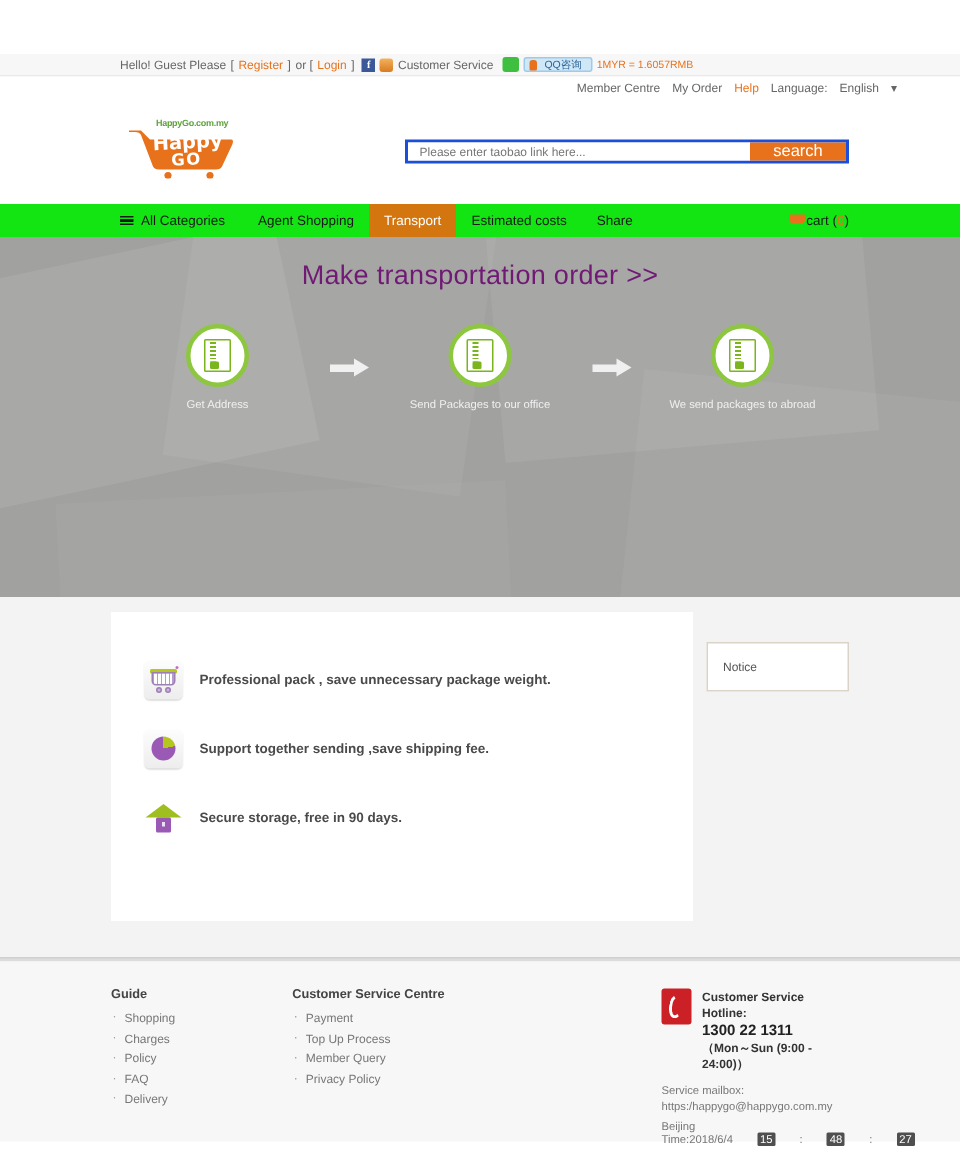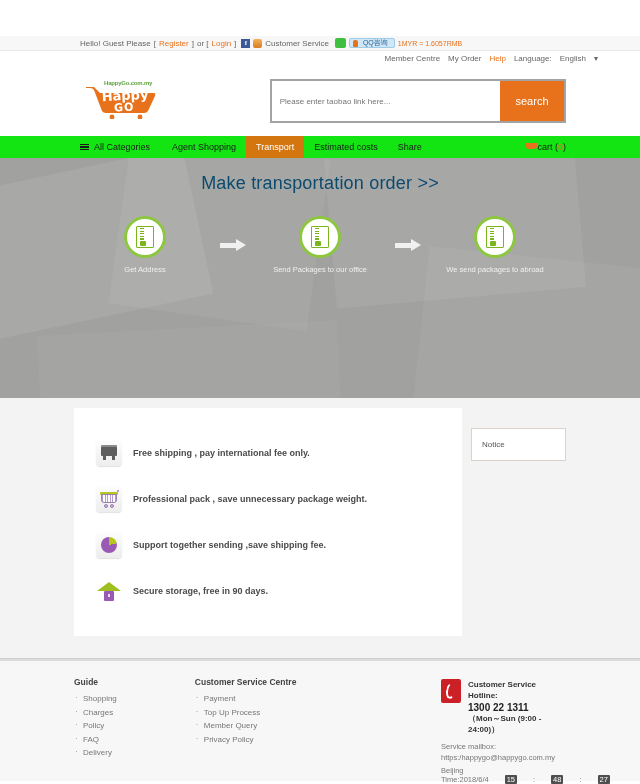--- a/index.html
+++ b/index.html
@@ -86,22 +86,22 @@
     color:#fff; font-size:13px; font-weight:bold;
     font-family: "DejaVu Sans", sans-serif;
     line-height:11px; text-align:center; width:44px;
     transform: rotate(-3deg);
   }
   .logo-text .go { font-size:11px; letter-spacing:1px; }
 
   .search-wrap {
     margin-left: 62px;
     display:flex; align-items:stretch;
-    border: 2px solid #a3a3a3;
-    width: 310px; height: 44px;
+    border: 2px solid #1d4ed8;
+    width: 310px; height: 16px;
   }
   .search-input {
     flex:1; border:none; outline:none;
     padding: 0 8px; font-size: 8px; color:#999;
     font-family: "Liberation Sans", sans-serif;
     background:#fff;
   }
   .search-btn {
     width: 64px; background:#e8721c; color:#fff;
     border:none; font-size:11px; cursor:pointer;
@@ -145,21 +145,21 @@
   .hero-bg { position:absolute; inset:0; }
   .hero-bg .sheet {
     position:absolute; background:rgba(255,255,255,0.16);
   }
   .hero-overlay { position:absolute; inset:0; background:rgba(150,152,150,0.42); }
   .hero-inner {
     position:absolute; inset:0; padding: 0 74px;
     display:flex; flex-direction:column;
   }
   .hero-title {
-    margin-top: 15px; text-align:center; color:#0c4a6e;
+    margin-top: 15px; text-align:center; color:#701a75;
     font-size: 18px; font-weight:normal; letter-spacing:0.2px;
   }
   .steps {
     margin-top: 22px; display:flex; align-items:center; justify-content:space-between;
     padding: 0 16px;
   }
   .step { width: 110px; text-align:center; }
   .circle {
     width: 42px; height: 42px; border-radius:50%;
     background:#fff; border:3px solid #8dc63f;
@@ -423,29 +423,20 @@
 <div class="mid">
   <div class="watermark">
     <div class="wm-main">
       <span>ZKIBE</span><span class="cn">纵科</span><span class="wm-reg">®</span>
     </div>
     <div class="wm-sub">跨境电子商务系统专家</div>
   </div>
 
   <div class="panel">
     <div class="feature">
-      <span class="f-ic ic-truck">
-        <span class="top"></span>
-          <span class="cab"></span>
-          <span class="w1"></span>
-          <span class="w2"></span>
-      </span>
-      <span class="f-txt">Free shipping , pay international fee only.</span>
-    </div>
-    <div class="feature">
       <span class="f-ic ic-cart">
         <span class="bar"></span>
           <span class="basket"></span>
           <span class="wl"></span>
           <span class="wr"></span>
           <span class="dot"></span>
       </span>
       <span class="f-txt">Professional pack , save unnecessary package weight.</span>
     </div>
     <div class="feature">

